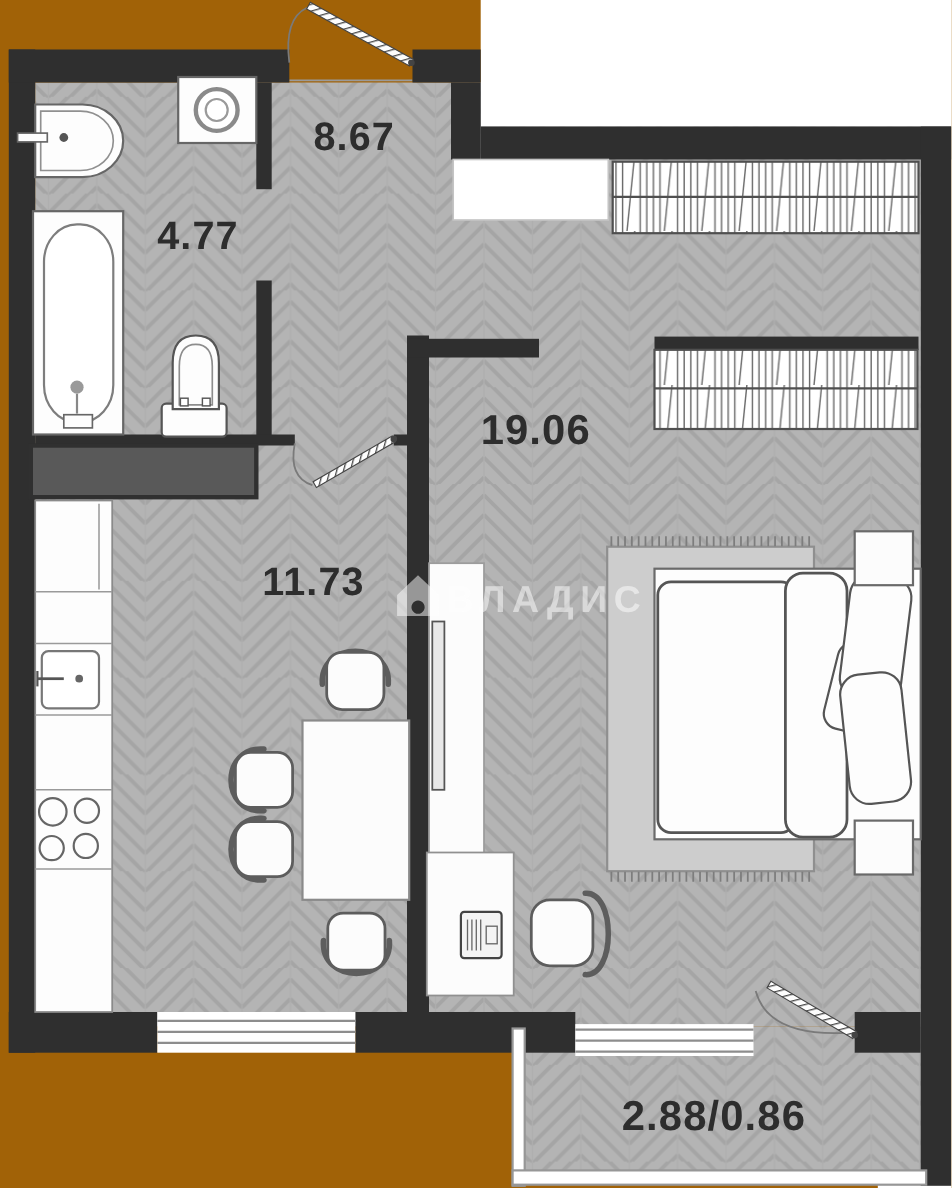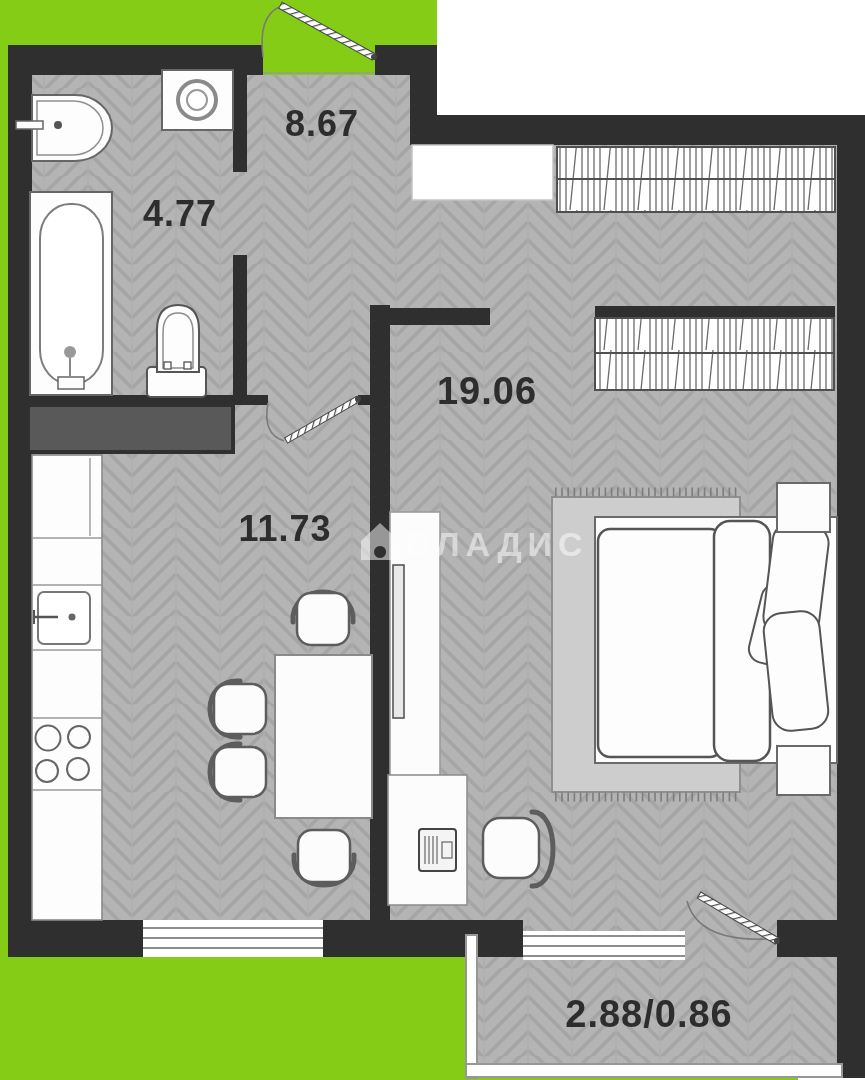--- a/index.html
+++ b/index.html
@@ -1,16 +1,16 @@
 <!DOCTYPE html>
 <html><head>
 <meta charset="utf-8">
 <style>
   html,body{margin:0;padding:0;background:#ffffff;width:865px;height:1080px;overflow:hidden;}
-  #plan-wrap{position:relative;width:798px;height:1080px;background:#84cc16;}
+  #plan-wrap{position:relative;width:798px;height:1080px;background:#a16207;}
   svg{display:block;}
   .room-label{font-family:"Liberation Sans",sans-serif;font-weight:700;font-size:36px;fill:#2d2d2d;letter-spacing:1px;}
   .room-label.big{font-size:38px;}
   .wm-text{font-family:"Liberation Sans",sans-serif;font-weight:700;font-size:34px;fill:#ffffff;letter-spacing:6px;}
 </style>
 </head>
 <body>
 
 <div id="plan-wrap">
 <svg width="865" height="1080" viewBox="0 0 865 1080" xmlns="http://www.w3.org/2000/svg">

